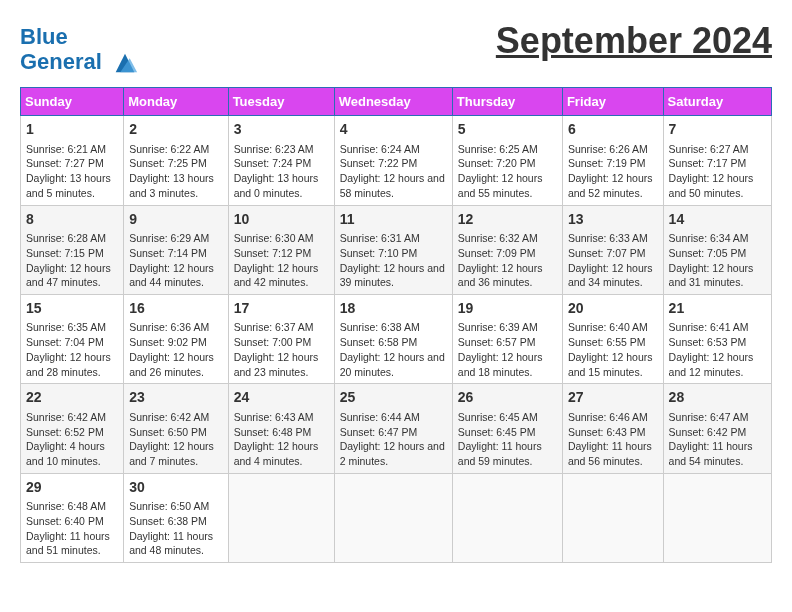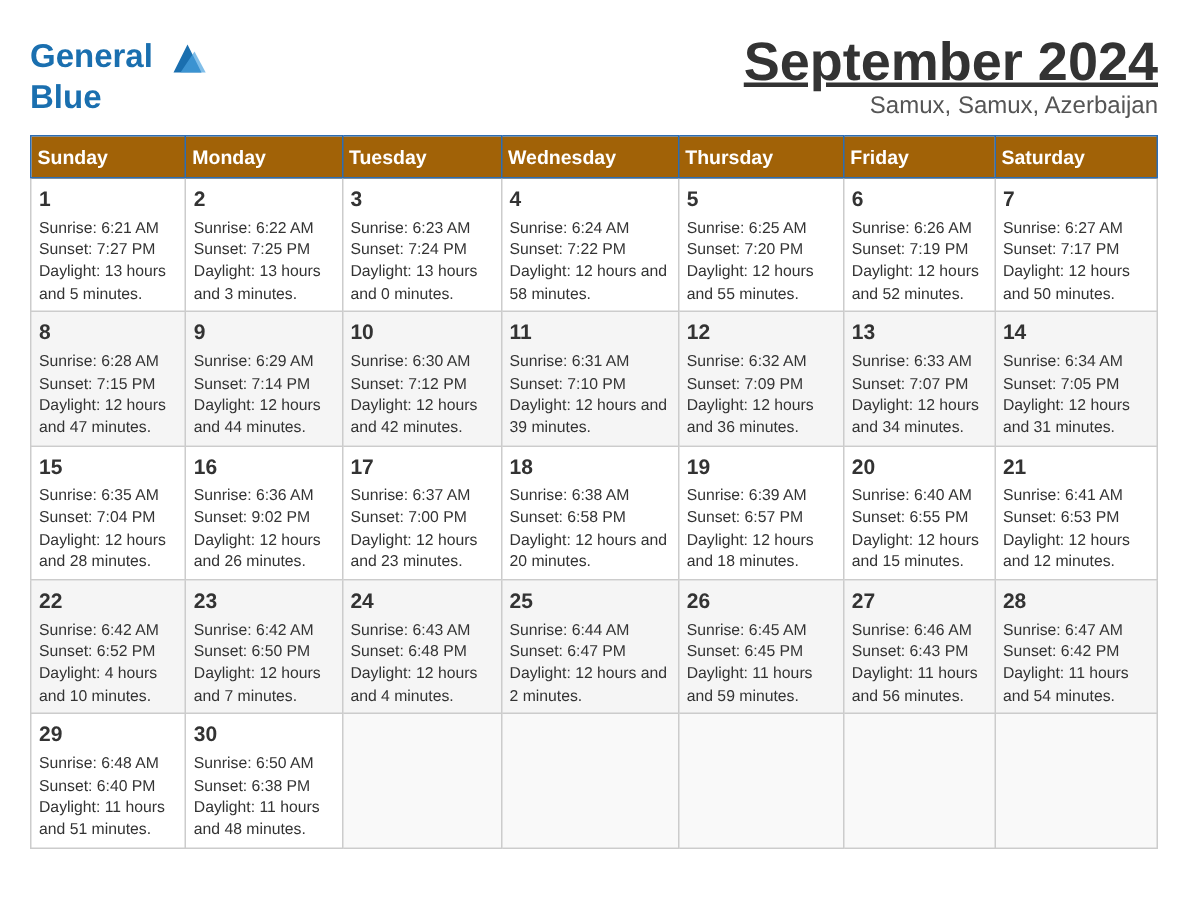--- a/index.html
+++ b/index.html
@@ -47,21 +47,21 @@
     .location-title {
       font-size: 16px;
       color: #555;
     }
     table {
       width: 100%;
       border-collapse: collapse;
       font-size: 11px;
     }
     thead tr {
-      background-color: #a16207;
+      background-color: #d946ef;
       color: white;
       border-radius: 11px;
     }
     thead th {
       padding: 6px 4px;
       text-align: left;
       font-size: 13px;
       font-weight: bold;
       border: 1px solid #2a6db5;
     }
@@ -88,33 +88,32 @@
     .empty-cell {
       background: #f9f9f9;
     }
   </style>
 </head>
 <body>
 
 <div class="header-area">
   <div class="logo">
     <div>
+      <div class="logo-text"><span>Blue</span></div>
       <div class="logo-text">
         <span>General</span>
         <svg class="logo-icon" viewBox="0 0 30 30" style="display:inline-block;vertical-align:middle;margin-left:3px;">
           <polygon points="5,25 15,5 25,25" fill="#1a6faf"></polygon>
           <polygon points="10,25 20,10 28,25" fill="#4aa3df" opacity="0.7"></polygon>
         </svg>
       </div>
-      <div class="logo-text"><span>Blue</span></div>
     </div>
   </div>
   <div class="title-area">
     <div class="month-title">September 2024</div>
-    <div class="location-title">Samux, Samux, Azerbaijan</div>
   </div>
 </div>
 
 <table>
   <thead>
     <tr>
     <th>Sunday</th>
         <th>Monday</th>
         <th>Tuesday</th>
         <th>Wednesday</th>

